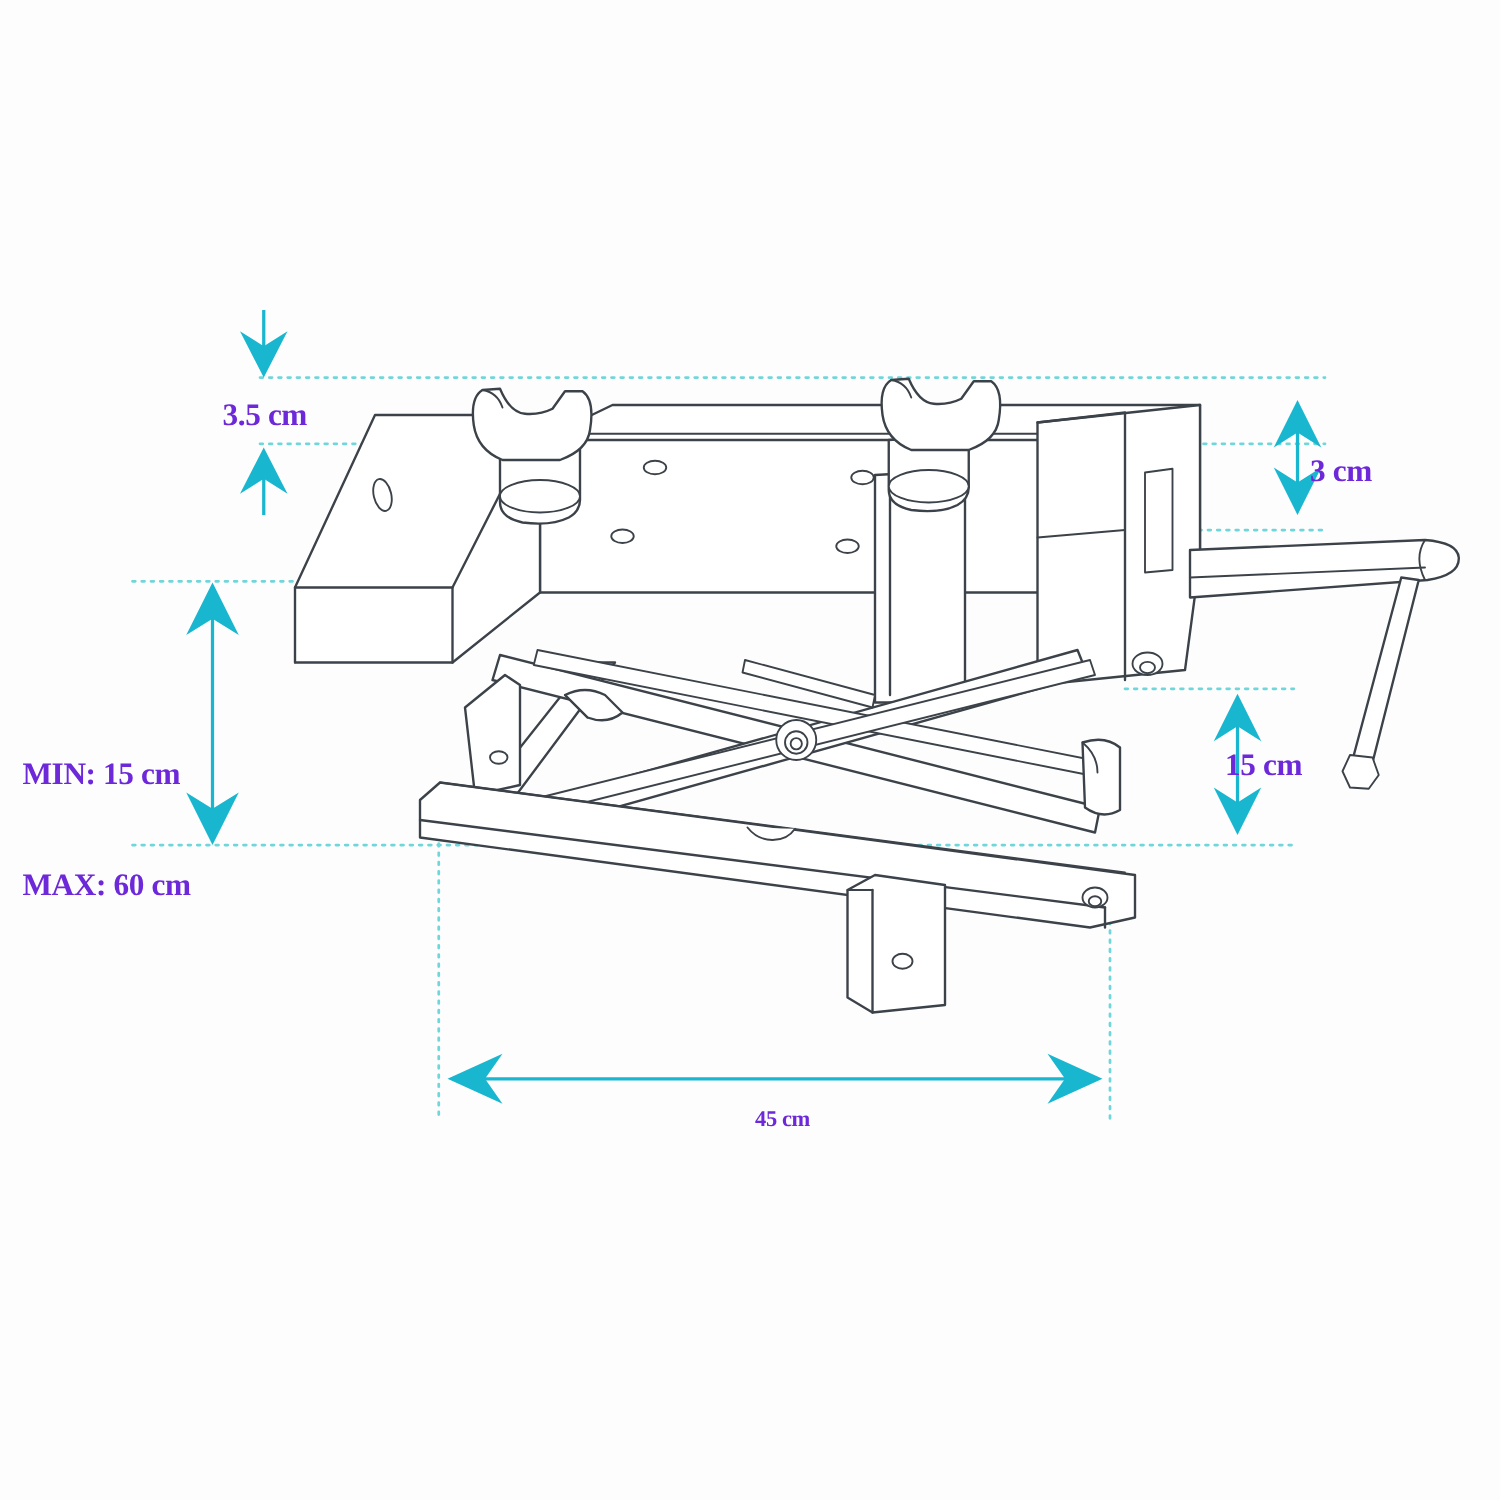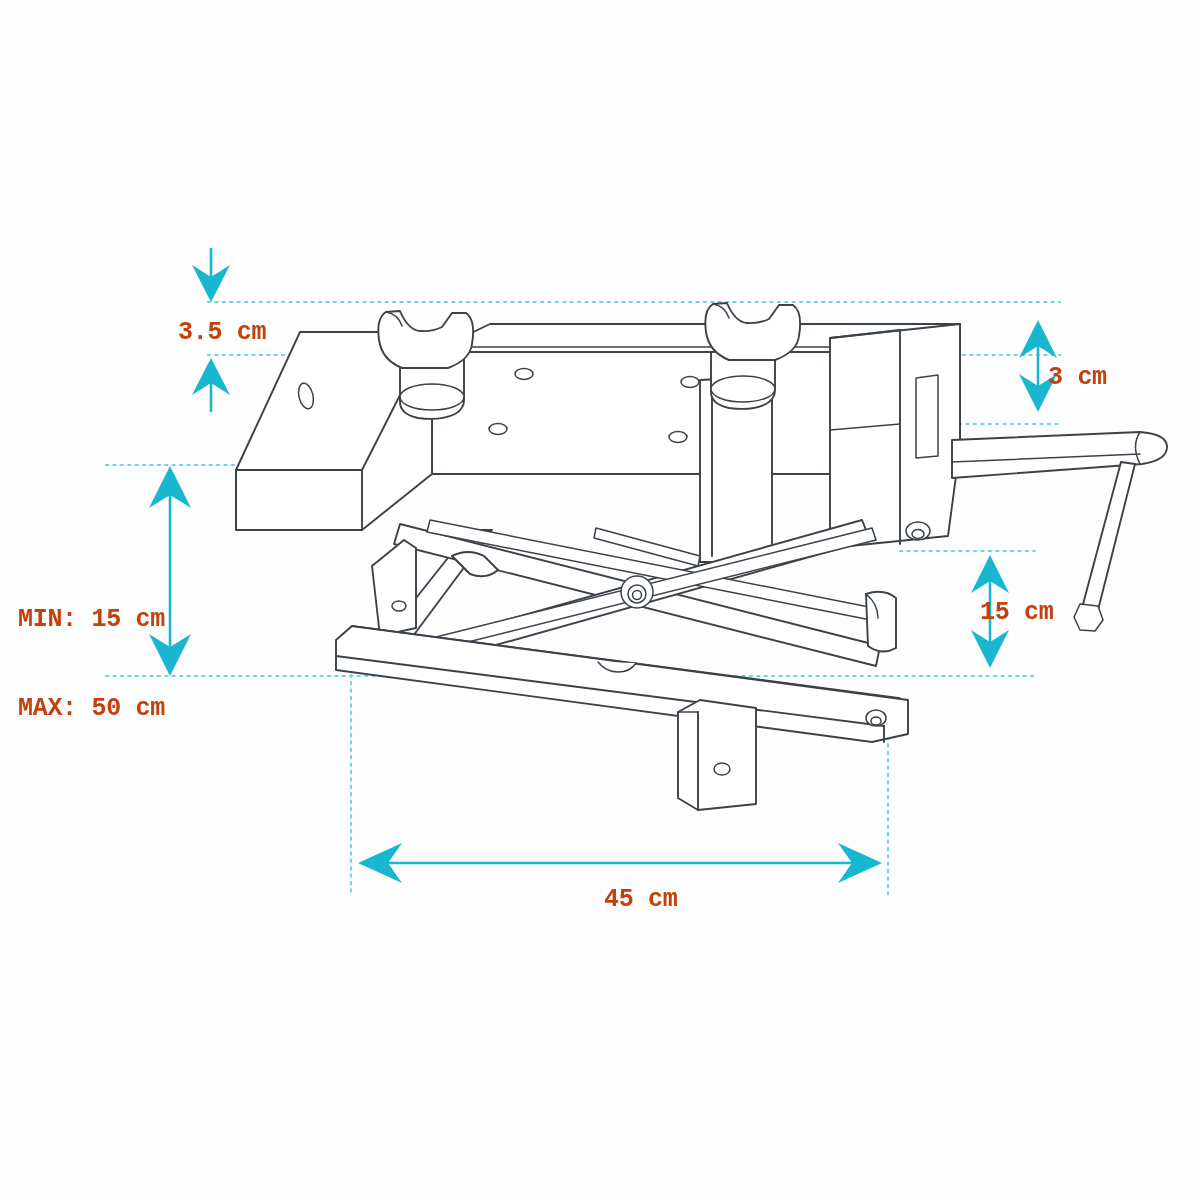--- a/index.html
+++ b/index.html
@@ -23,32 +23,32 @@
   #diagram-svg {
     position: absolute;
     left: 0;
     top: 0;
     width: 1200px;
     height: 1200px;
     display: block;
   }
   .dim-label {
     position: absolute;
-    font-family: Liberation Mono, monospace;
+    font-family: Liberation Serif, serif;
     font-weight: bold;
-    color: #c2410c;
+    color: #6d28d9;
     white-space: pre;
     line-height: 1.18;
     letter-spacing: -0.3px;
   }
   .lbl-35 { left: 178px;  top: 318px; font-size: 25px; }
   .lbl-6  { left: 1048px; top: 363px; font-size: 25px; }
   .lbl-15 { left: 980px; top: 598px; font-size: 25px; }
-  .lbl-45 { left: 604px;  top: 885px; font-size: 25px; }
-  .lbl-minmax { left: 18px; top: 546px; font-size: 25px; text-align: right; }
+  .lbl-45 { left: 604px;  top: 885px; font-size: 18px; }
+  .lbl-minmax { left: 18px; top: 546px; font-size: 25px; }
   .lbl-minmax span { display: block; }
 </style>
 </head>
 <body>
 
 <div id="diagram-root">
 
   <svg id="diagram-svg" viewBox="0 0 1200 1200" xmlns="http://www.w3.org/2000/svg">
 
     <defs>
@@ -245,16 +245,16 @@
   <div class="dim-label lbl-35">3.5 cm</div>
 
   <div class="dim-label lbl-6">3 cm</div>
 
   <div class="dim-label lbl-15">15 cm</div>
 
   <div class="dim-label lbl-45">45 cm</div>
 
   <div class="dim-label lbl-minmax">
     <span>MIN: 15 cm</span>
-    <span>MAX: 50 cm</span>
+    <span>MAX: 60 cm</span>
   </div>
 
 </div>
 
 </body></html>

